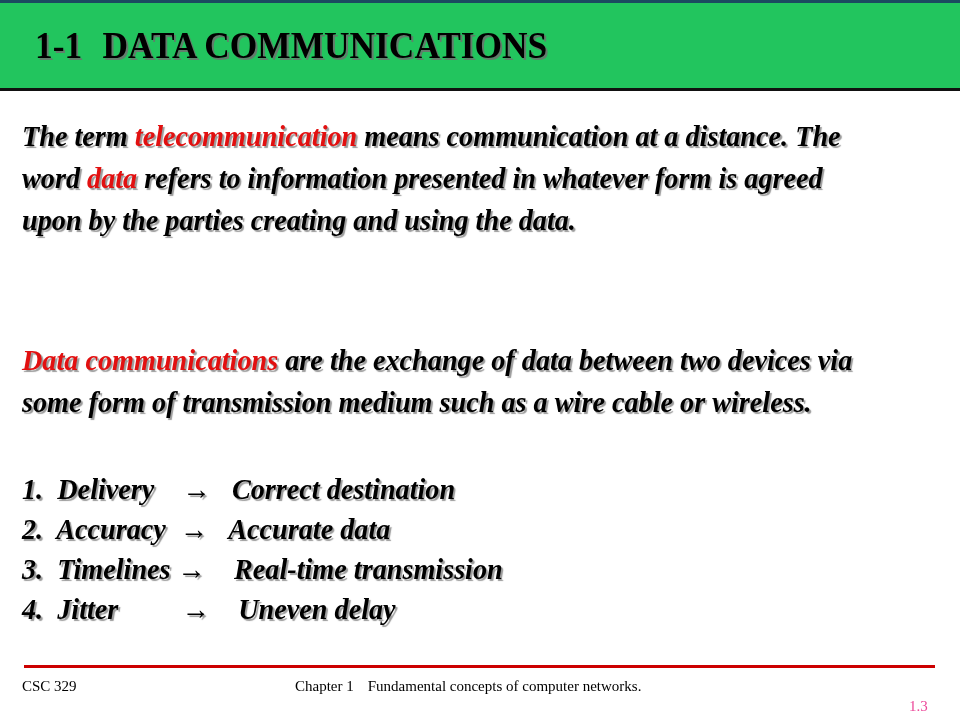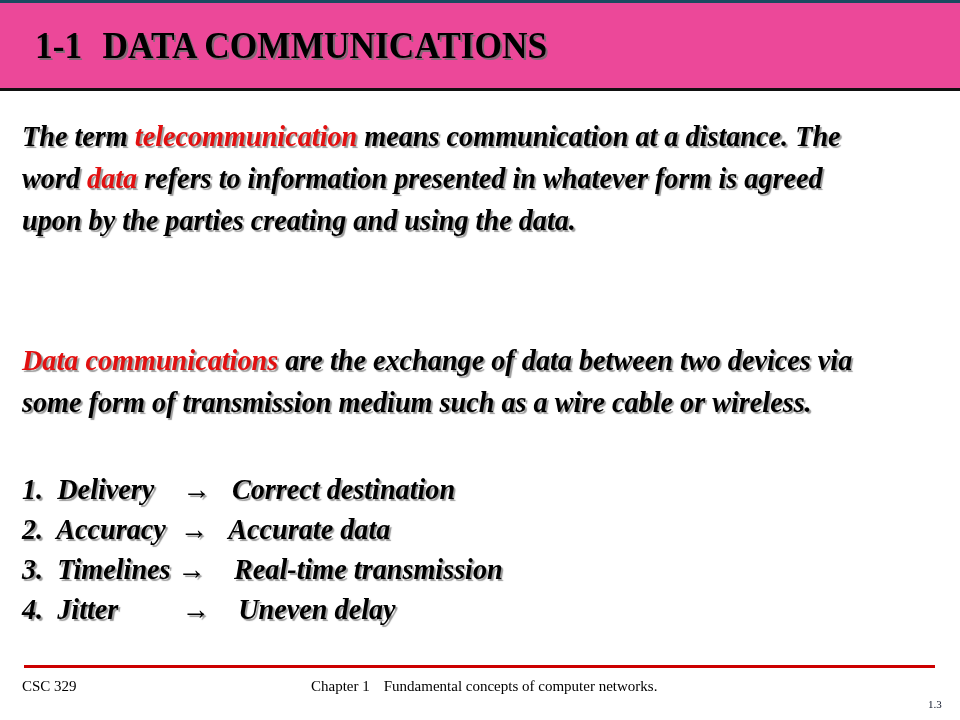--- a/index.html
+++ b/index.html
@@ -15,21 +15,21 @@
     position: relative;
   }
 
   
   .title-band {
     position: absolute;
     left: 0;
     top: 0;
     width: 960px;
     height: 91px;
-    background: #ec4899;
+    background: #22c55e;
     border-top: 3px solid #1b4a60;
     border-bottom: 3px solid #111111;
     box-sizing: border-box;
   }
   .title-text {
     position: absolute;
     left: 35px;
     top: 20px;
     font-size: 38px;
     font-weight: bold;
@@ -104,29 +104,28 @@
     color: #000000;
     white-space: nowrap;
   }
   .footer-center {
     position: absolute;
     left: 295px;
     top: 678px;
     font-size: 15px;
     color: #000000;
     white-space: nowrap;
-    margin-left: 16px;
   }
   .footer-center .chapter { margin-right: 14px; }
   .page-number {
     position: absolute;
-    left: 928px;
+    left: 909px;
     top: 698px;
-    font-size: 11px;
-    color: #0f172a;
+    font-size: 15px;
+    color: #ec4899;
     white-space: nowrap;
   }
 </style>
 </head>
 <body>
 
 <div class="title-band">
   <div class="title-text">
     <span class="num">1-1</span><span>DATA COMMUNICATIONS</span>
   </div>

